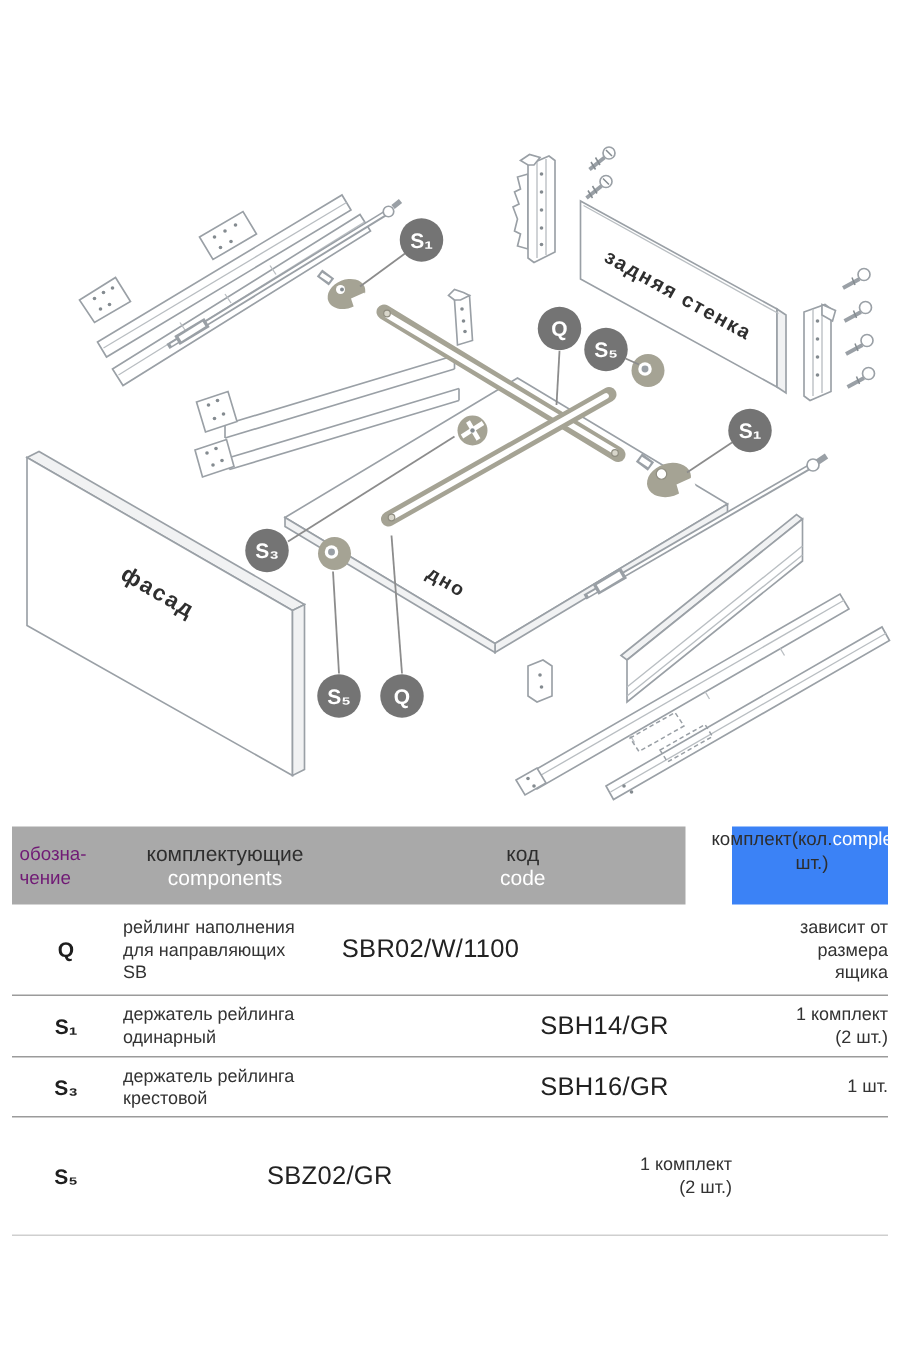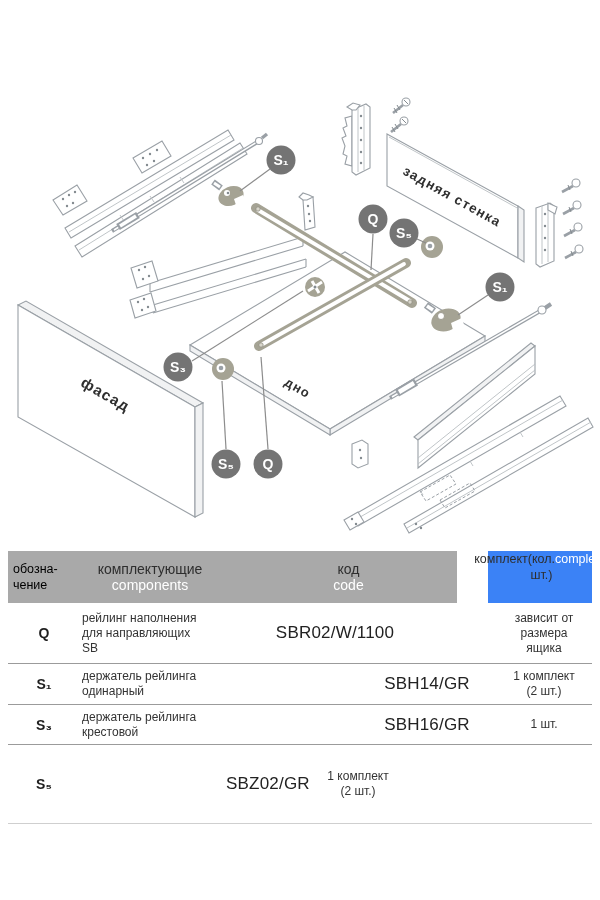--- a/index.html
+++ b/index.html
@@ -17,36 +17,36 @@
   svg .callout{fill:#747474;}
   svg .callout-label{fill:#ffffff;font-weight:bold;font-size:14px;text-anchor:middle;}
   svg .panel-label{fill:#2f2f2f;font-weight:600;letter-spacing:1.2px;text-anchor:middle;}
   svg .dash{stroke:#9aa0a6;stroke-width:1;fill:none;stroke-dasharray:3,2;}
 
   .ptable{position:absolute;left:8px;top:551px;width:584px;font-size:12px;color:#333;}
   .thead{display:grid;grid-template-columns:449px 31px 104px;height:52px;}
   .th-main{background:#a9a9a9;display:grid;grid-template-columns:72px 140px 237px;align-items:center;}
   .th-right{background:#3b82f6;display:flex;justify-content:center;
             text-align:center;line-height:16px;font-size:12.5px;}
-  .hc1{padding-left:5px;line-height:16px;font-size:12.5px;white-space:pre-line;color:#000000;}
+  .hc1{padding-left:5px;line-height:16px;font-size:12.5px;white-space:pre-line;color:#701a75;}
   .hc2,.hc3{text-align:center;line-height:16px;font-size:14px;}
   .hc3{padding-left:20px;}
   .hru{color:#2e2e2e;} .hen{color:#ffffff;}
   .trow{display:grid;grid-template-columns:72px 140px 268px 104px;align-items:center;box-sizing:border-box;}
   .trow + .trow{border-top:1px solid #9b9b9b;}
   .trow:last-child{border-bottom:1px solid #cfcfcf;}
   .r-q{height:60px;} .r-s1{height:41px;} .r-s3{height:40px;} .r-s5{height:80px;}
   .sym{text-align:center;font-weight:bold;font-size:14px;color:#1e1e1e;}
   .nm{padding-left:2px;line-height:15px;white-space:pre-line;}
-  .qty{text-align:center;line-height:15px;white-space:pre-line;padding-left:8px;}
+  .qty{text-align:right;line-height:15px;white-space:pre-line;padding-left:8px;}
   .codes{display:flex;}
   .codes.double .code{width:50%;text-align:center;}
   .codes.single{padding-left:98px;}
   .codes.single .code{width:170px;text-align:center;}
-  .code{font-size:17px;color:#222;letter-spacing:0.2px;margin-left:48px;}
+  .code{font-size:17px;color:#222;letter-spacing:0.2px;}
 </style>
 </head>
 <body>
 
 <div class="page">
 
 <svg viewBox="0 0 600 548" width="600" height="548">
 
   <g>
     <polygon class="lnf" points="18,305 195,407 203,403 26,301"></polygon>

